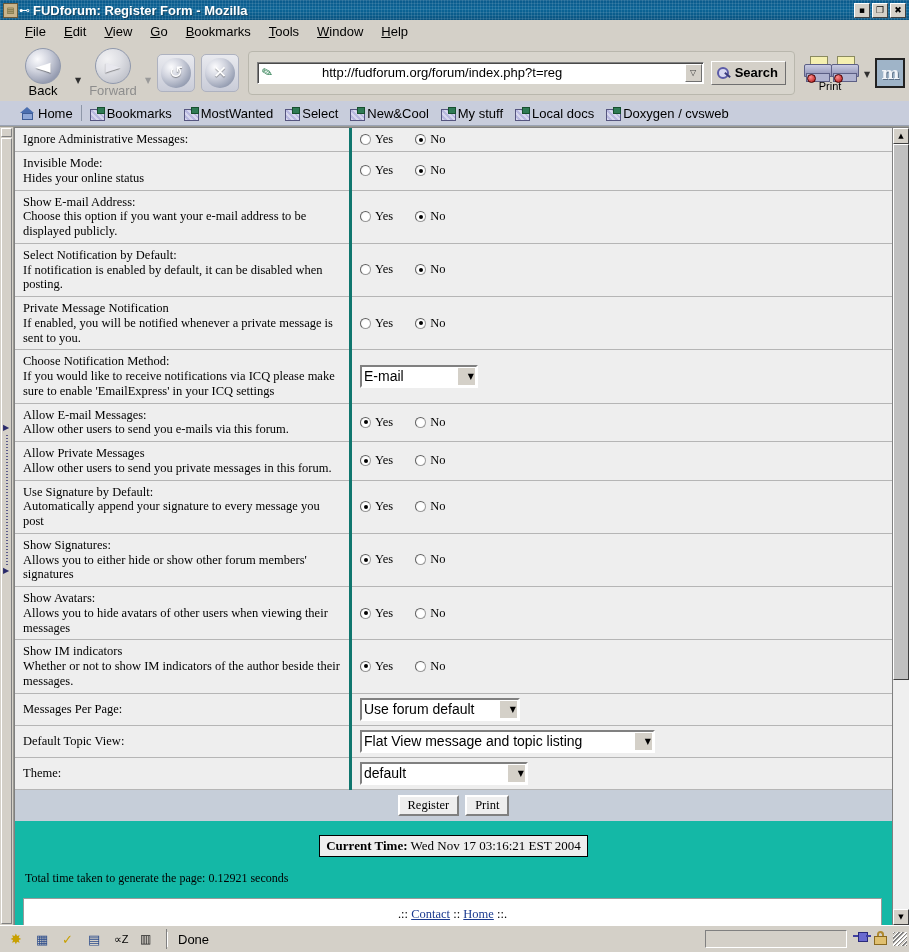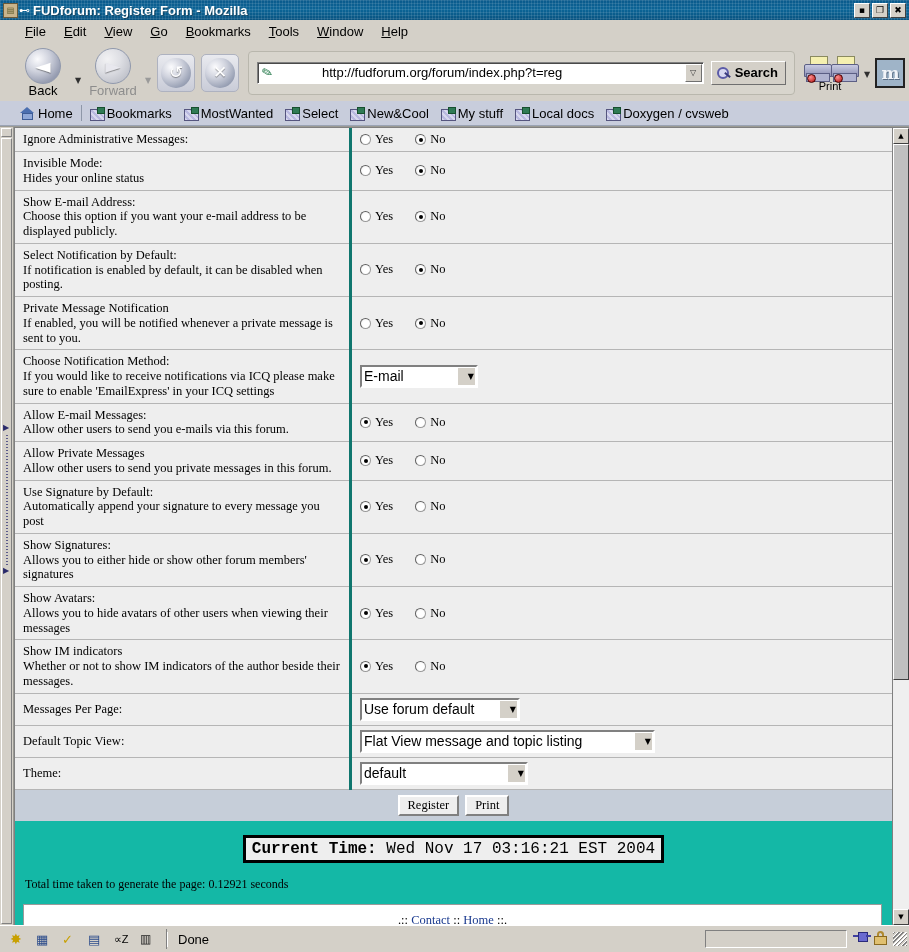--- a/index.html
+++ b/index.html
@@ -387,24 +387,24 @@
     background: #eeeeee;
     border: 2px solid;
     border-color: #ffffff #808080 #808080 #ffffff;
     padding: 1px 8px;
     margin: 0 3px;
     color: #000;
   }
   .curtime-wrap { text-align:center; padding: 14px 0 0 0; }
   .curtime {
     display:inline-block;
-    border: 3px solid #000000;
+    border: 1px solid #000000;
     background:#eeeeee;
-    font-size: 16px; padding: 2px 6px;
-    font-family:Liberation Mono, monospace;
+    font-size: 13px; padding: 2px 6px;
+    font-family:Liberation Serif, serif;
   }
   .curtime b { font-weight: bold; }
   .gentime {
     font-size: 12px; padding: 14px 0 6px 10px;
     font-family:"Liberation Serif", serif;
   }
   .footer-box {
     margin: 6px 10px 0 8px;
     border: 1px solid #9a9a9a;
     background: #fff;

